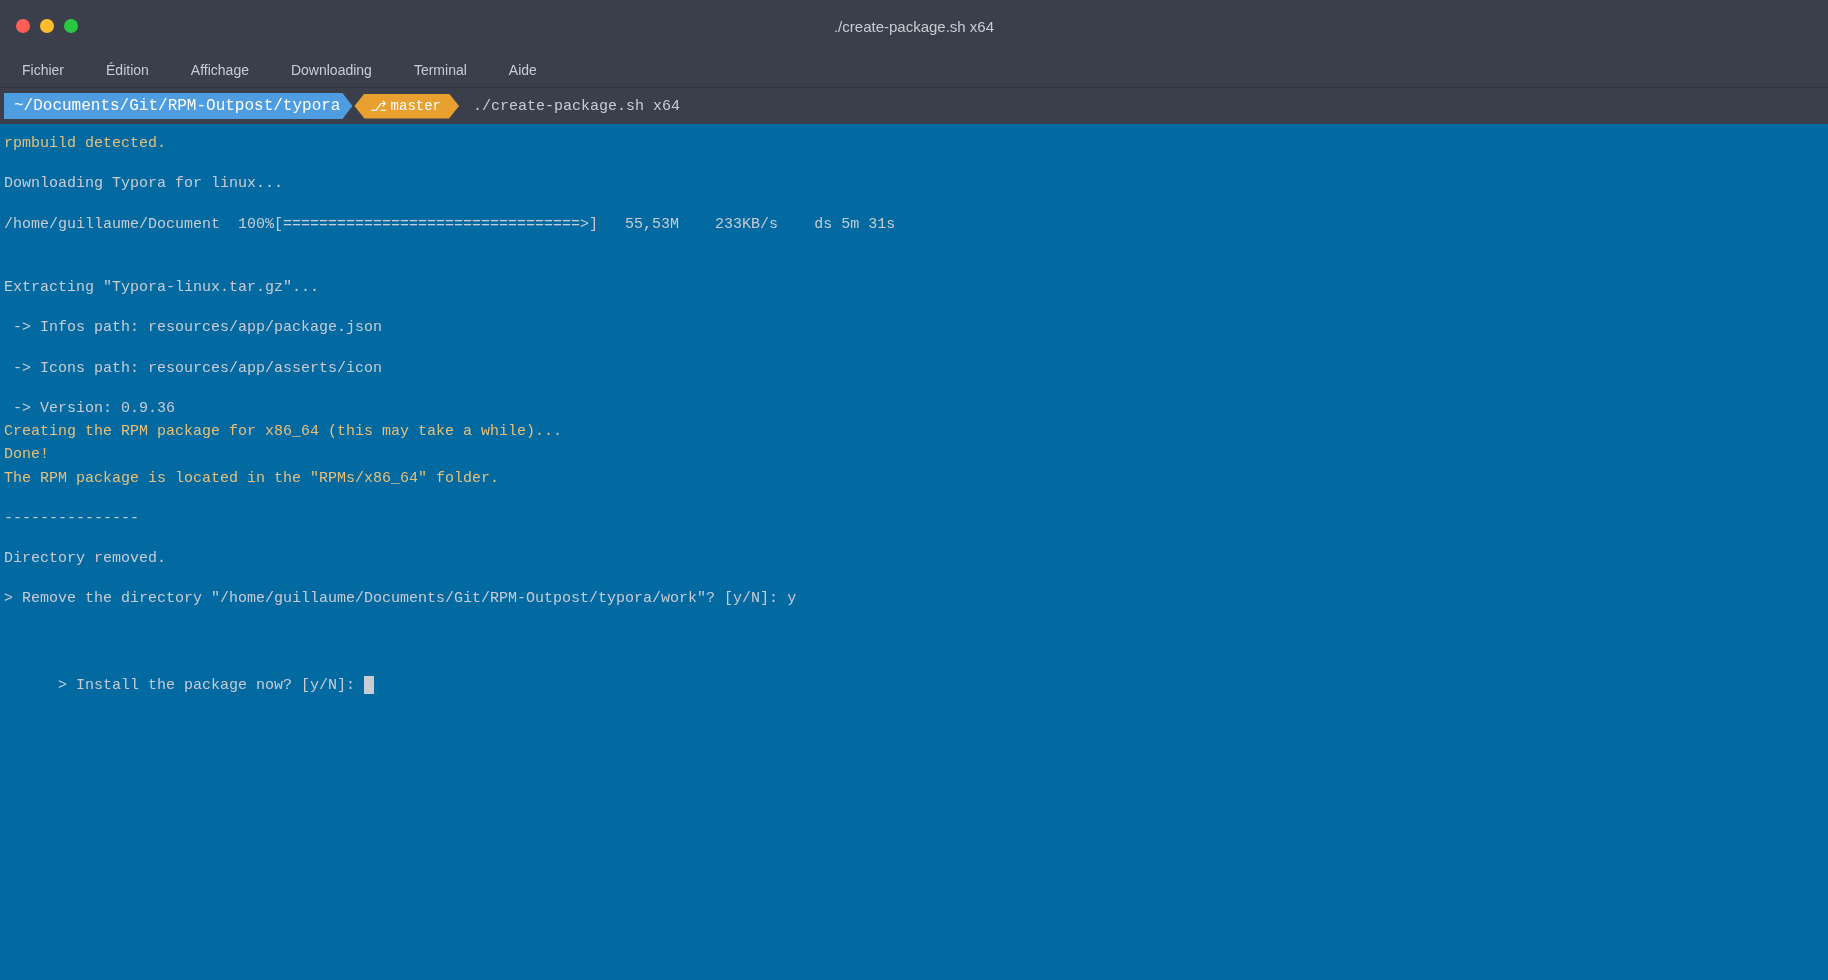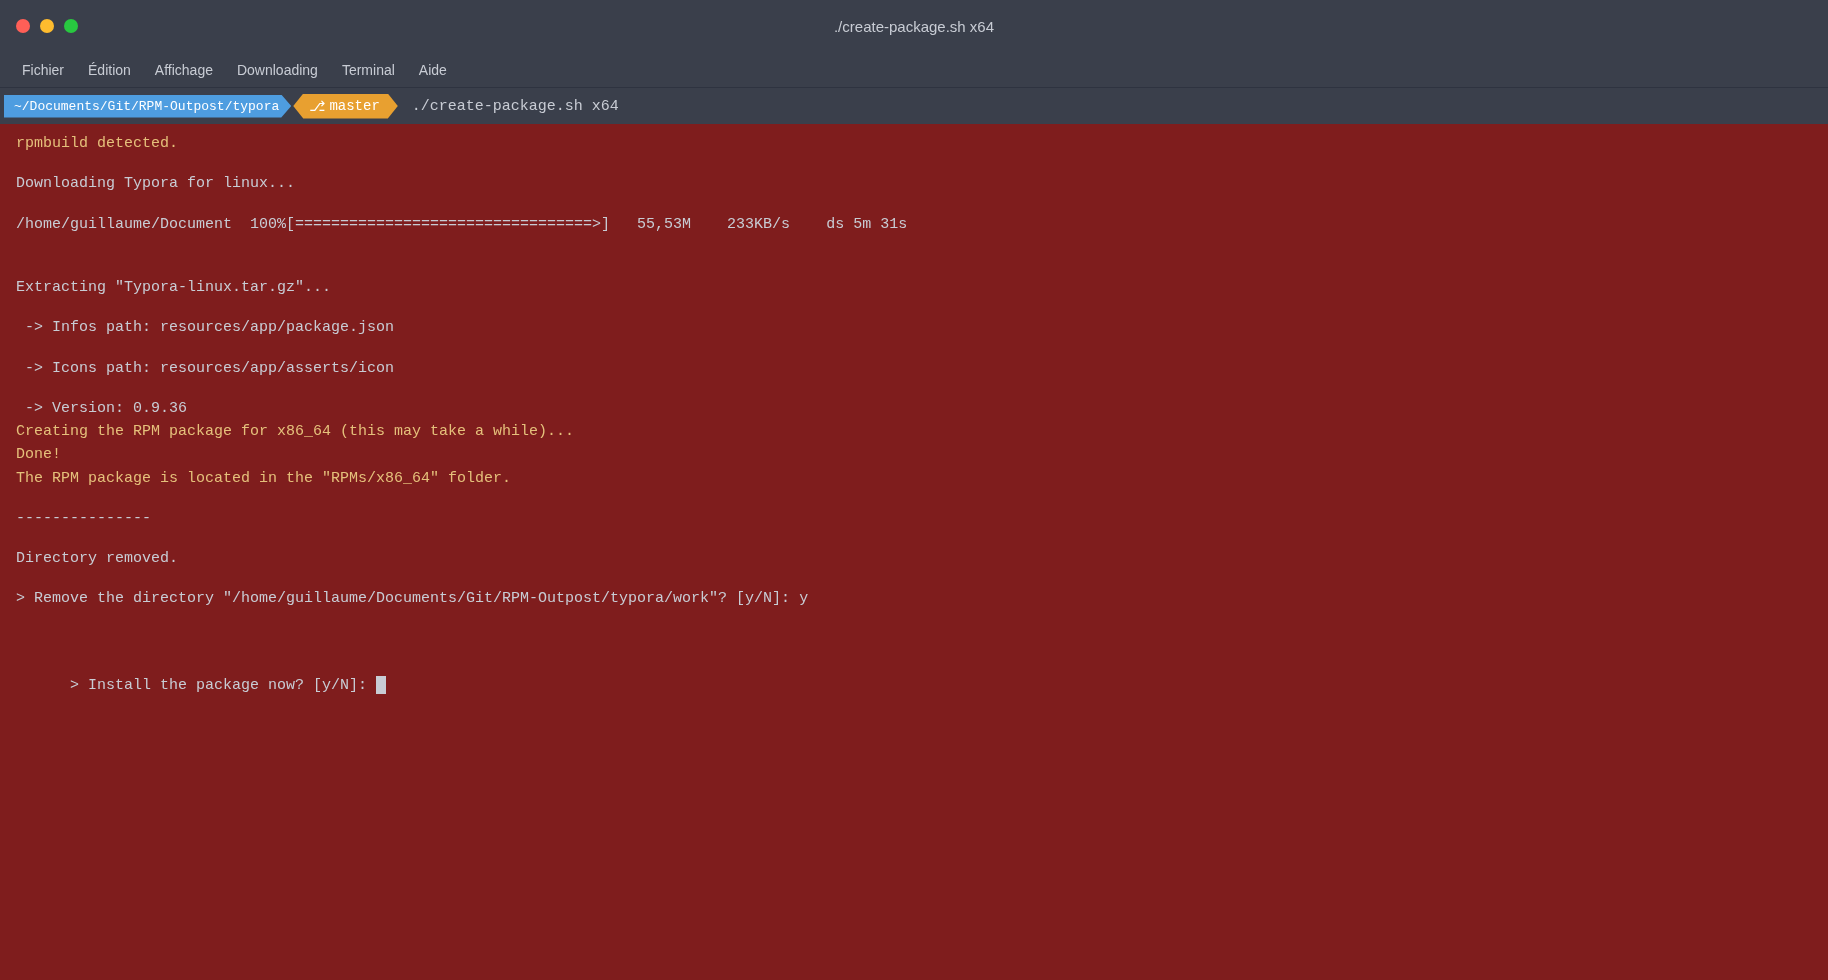--- a/index.html
+++ b/index.html
@@ -14,21 +14,21 @@
       background-color: #3a3f4b;
       font-family: 'Courier New', Courier, monospace;
       overflow: hidden;
     }
 
     .window {
       width: 100%;
       height: 100%;
       display: flex;
       flex-direction: column;
-      background-color: #7f1d1d;
+      background-color: #0369a1;
     }
 
     .title-bar {
       height: 52px;
       background-color: #3a3f4b;
       display: flex;
       align-items: center;
       justify-content: center;
       position: relative;
       flex-shrink: 0;
@@ -60,21 +60,21 @@
       font-size: 15px;
       font-family: -apple-system, BlinkMacSystemFont, sans-serif;
     }
 
     .menu-bar {
       height: 36px;
       background-color: #3a3f4b;
       display: flex;
       align-items: center;
       padding: 0 12px;
-      gap: 4px;
+      gap: 22px;
       flex-shrink: 0;
       border-bottom: 1px solid #2e3340;
     }
 
     .menu-item {
       color: #c8ccd4;
       font-size: 14px;
       font-family: -apple-system, BlinkMacSystemFont, sans-serif;
       padding: 4px 10px;
       cursor: pointer;
@@ -87,21 +87,21 @@
       display: flex;
       align-items: center;
       padding: 0 0 0 4px;
       flex-shrink: 0;
       gap: 0;
     }
 
     .path-segment {
       background-color: #4e9de0;
       color: #fff;
-      font-size: 13px;
+      font-size: 16px;
       font-family: 'Courier New', Courier, monospace;
       padding: 4px 12px 4px 10px;
       position: relative;
       display: flex;
       align-items: center;
       clip-path: polygon(0 0, calc(100% - 10px) 0, 100% 50%, calc(100% - 10px) 100%, 0 100%);
       margin-right: 2px;
     }
 
     .git-segment {
@@ -122,21 +122,21 @@
 
     .cmd-text {
       color: #c8ccd4;
       font-size: 15px;
       font-family: 'Courier New', Courier, monospace;
       padding-left: 12px;
     }
 
     .terminal-content {
       flex: 1;
-      padding: 8px 16px;
+      padding: 8px 4px;
       overflow-y: auto;
       color: #c8ccd4;
       font-size: 15px;
       line-height: 1.55;
       font-family: 'Courier New', Courier, monospace;
     }
 
     .line {
       white-space: pre;
     }

